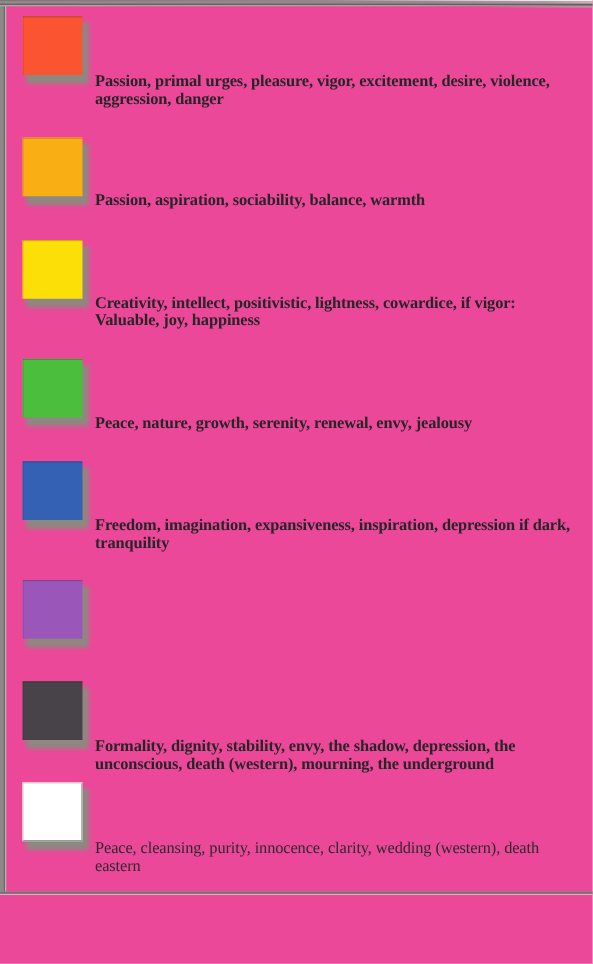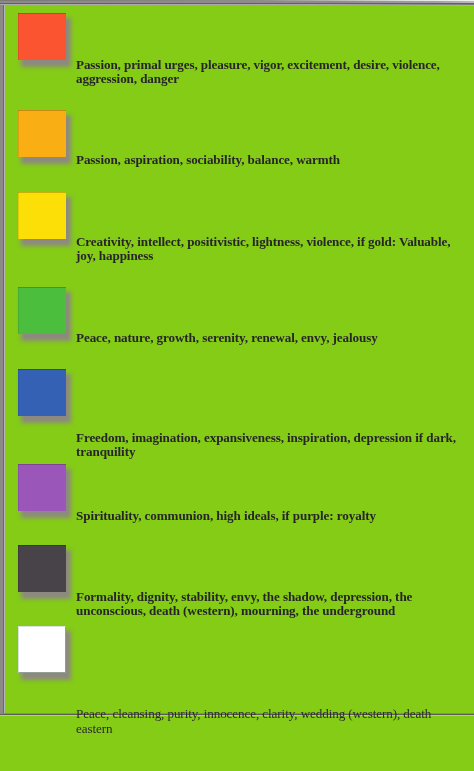--- a/index.html
+++ b/index.html
@@ -1,19 +1,19 @@
 <!DOCTYPE html>
 <html><head>
 <meta charset="utf-8">
 <title>Color Symbolism Chart</title>
 <style>
   html,body{margin:0;padding:0;background:#ffffff;}
   body{width:474px;height:771px;font-family:"Liberation Serif",serif;overflow:hidden;}
 
-  .page{position:absolute;left:0;top:0;width:474px;height:771px;background:#84cc16;}
+  .page{position:absolute;left:0;top:0;width:474px;height:771px;background:#ec4899;}
 
   
   .fl0{position:absolute;left:0;top:0;width:3px;height:714px;background:#8c8a88;}
   .fl1{position:absolute;left:3px;top:0;width:1px;height:714px;background:#6b6967;}
   .fl2{position:absolute;left:4px;top:0;width:1px;height:714px;background:#b8b6b4;}
   .ft0{position:absolute;left:0;top:0;width:474px;height:1px;
         background:linear-gradient(90deg,#7a7875 0%,#8f8d8b 55%,#e6e6e6 88%,#f2f2f2 100%);}
   .ft1{position:absolute;left:0;top:1px;width:474px;height:2px;
         background:linear-gradient(90deg,#8d8b89 0%,#8e8c8a 70%,#a3a1a0 92%,#bdbcbb 100%);}
   .ft2{position:absolute;left:0;top:3px;width:474px;height:1px;background:#63605d;}
@@ -67,45 +67,44 @@
   <div class="sw" style="top:110px;">
     <div class="sh"></div>
     <div class="fl" style="background-color: rgb(249, 174, 19);"></div>
   </div>
   <div class="desc" style="top:153px;">Passion, aspiration, sociability, balance, warmth</div>
 
   <div class="sw" style="top:192px;">
     <div class="sh"></div>
     <div class="fl" style="background-color: rgb(251, 223, 7);"></div>
   </div>
-  <div class="desc" style="top:235px;">Creativity, intellect, positivistic, lightness, violence, if gold: Valuable, joy, happiness</div>
+  <div class="desc" style="top:235px;">Creativity, intellect, positivistic, lightness, cowardice, if vigor: Valuable, joy, happiness</div>
 
   <div class="sw" style="top:287px;">
     <div class="sh"></div>
     <div class="fl" style="background-color: rgb(76, 190, 62);"></div>
   </div>
   <div class="desc" style="top:331px;">Peace, nature, growth, serenity, renewal, envy, jealousy</div>
 
   <div class="sw" style="top:369px;">
     <div class="sh"></div>
     <div class="fl" style="background-color: rgb(52, 97, 180);"></div>
   </div>
-  <div class="desc" style="top:413px;margin-top:18px;">Freedom, imagination, expansiveness, inspiration, depression if dark, tranquility</div>
+  <div class="desc" style="top:413px;">Freedom, imagination, expansiveness, inspiration, depression if dark, tranquility</div>
 
   <div class="sw" style="top:464px;">
     <div class="sh"></div>
     <div class="fl" style="background-color: rgb(154, 87, 185);"></div>
   </div>
-  <div class="desc" style="top:509px;">Spirituality, communion, high ideals, if purple: royalty</div>
 
   <div class="sw" style="top:545px;">
     <div class="sh"></div>
     <div class="fl" style="background-color: rgb(72, 67, 72);"></div>
   </div>
   <div class="desc" style="top:590px;">Formality, dignity, stability, envy, the shadow, depression, the unconscious, death (western), mourning, the underground</div>
 
   <div class="sw outline" style="top:626px;">
     <div class="sh"></div>
     <div class="fl" style="background-color: rgb(255, 255, 255);"></div>
   </div>
-  <div class="desc plain" style="top:671px;margin-top:36px;">Peace, cleansing, purity, innocence, clarity, wedding (western), death eastern</div>
+  <div class="desc plain" style="top:671px;">Peace, cleansing, purity, innocence, clarity, wedding (western), death eastern</div>
 
 </div>
 
 </body></html>

